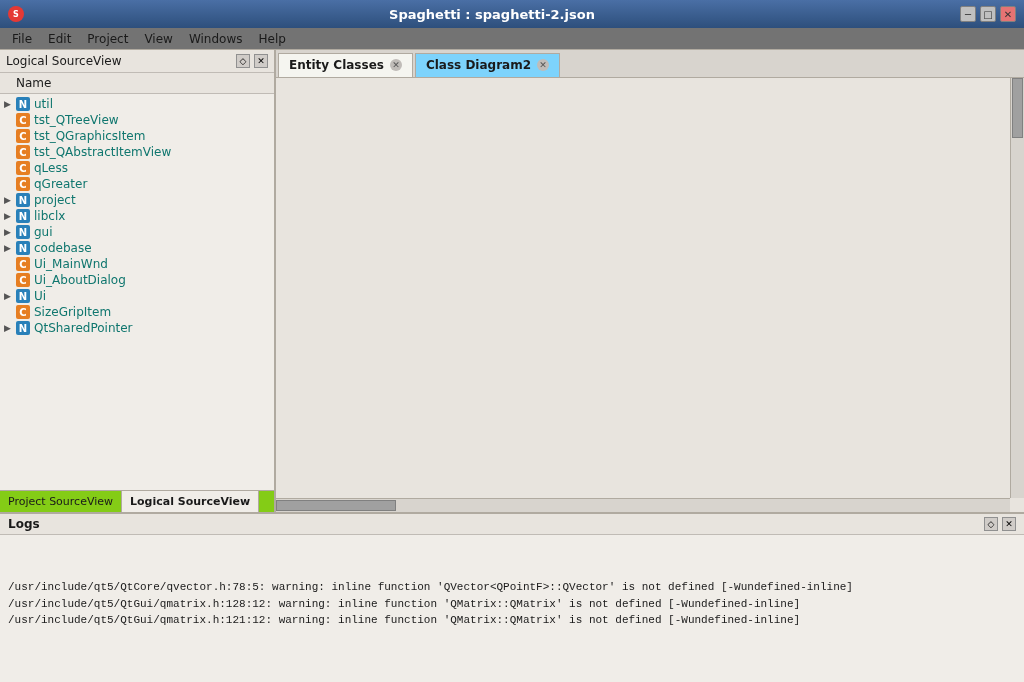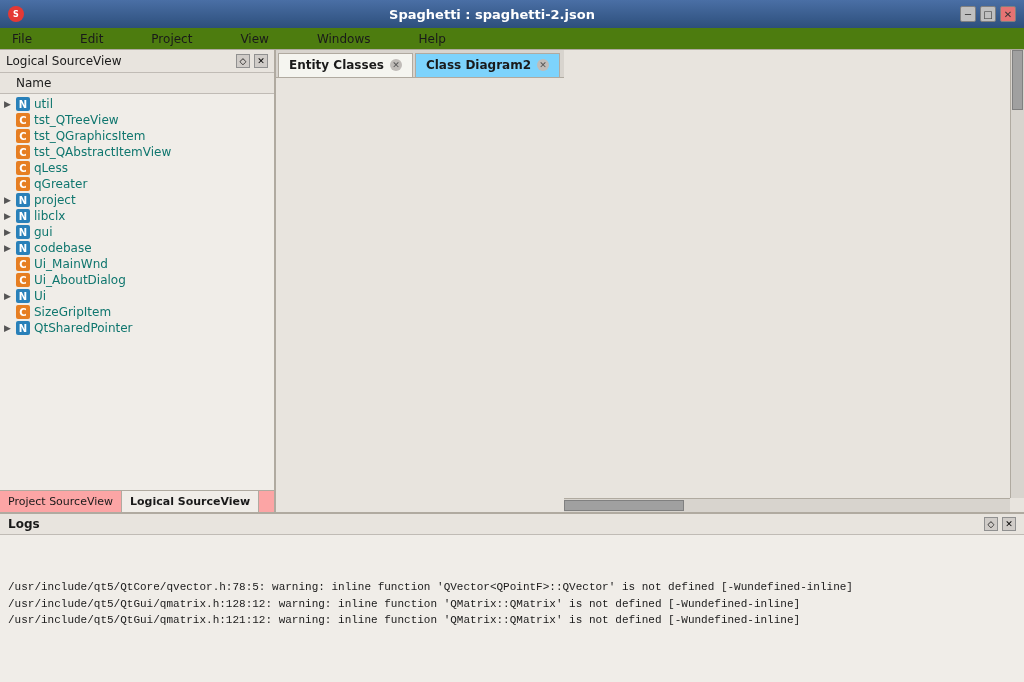--- a/index.html
+++ b/index.html
@@ -25,27 +25,26 @@
       border-radius: 2px;
       cursor: pointer;
       display: flex; align-items: center; justify-content: center;
       font-size: 10px; color: #333;
     }
     .titlebar-btn.close { background: #e57373; }
     .app-icon { width: 16px; height: 16px; background: #e53935; border-radius: 50%; display: flex; align-items: center; justify-content: center; color: white; font-size: 8px; font-weight: bold; }
 
     
     #menubar {
-      background: #4d7c0f;
+      background: #737373;
       height: 22px;
       display: flex;
       align-items: center;
       padding: 0 4px;
       border-bottom: 1px solid #b0aaa0;
-      gap: 32px;
     }
     .menu-item { padding: 2px 8px; cursor: pointer; font-size: 12px; color: #1a1a1a; }
 
     
     #main-layout {
       display: flex;
       height: calc(682px - 28px - 22px);
       flex-direction: column;
     }
 
@@ -115,41 +114,41 @@
       margin-right: 4px; flex-shrink: 0;
     }
     .badge-n { background: #2980b9; }
     .badge-c { background: #e67e22; }
     .tree-label { font-size: 12px; color: #0f766e; }
 
     
     #sidebar-tabs {
       display: flex;
       border-top: 1px solid #b0aaa0;
-      background: #fca5a5;
+      background: #84cc16;
     }
     .sidebar-tab {
       padding: 4px 8px;
       font-size: 11px;
       cursor: pointer;
       border-right: 1px solid #b0aaa0;
       color: #1a1a1a;
     }
     .sidebar-tab.active { background: #f0ede8; font-weight: bold; }
 
     
     #sidebar-tree::-webkit-scrollbar { width: 8px; }
     #sidebar-tree::-webkit-scrollbar-track { background: #e0dcd8; }
     #sidebar-tree::-webkit-scrollbar-thumb { background: #a0a0a0; border: 1px solid #808080; }
 
     
     #right-panel {
       flex: 1;
       display: flex;
-      flex-direction: row;
+      flex-direction: column;
       overflow: hidden;
       background: #e8e4de;
     }
 
     
     #tabs-bar {
       display: flex;
       align-items: center;
       background: #d8d4ce;
       border-bottom: 1px solid #b0aaa0;

